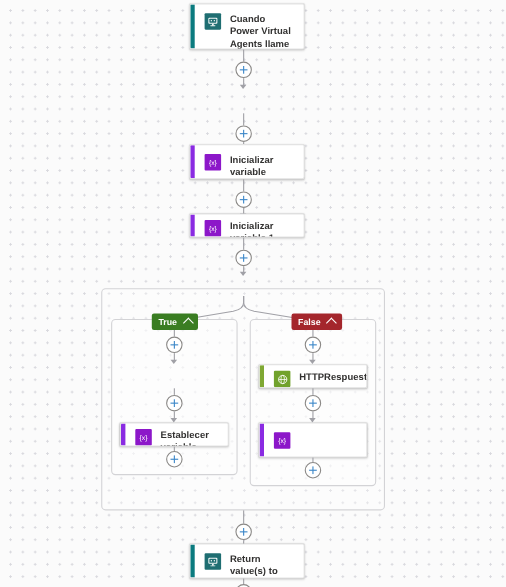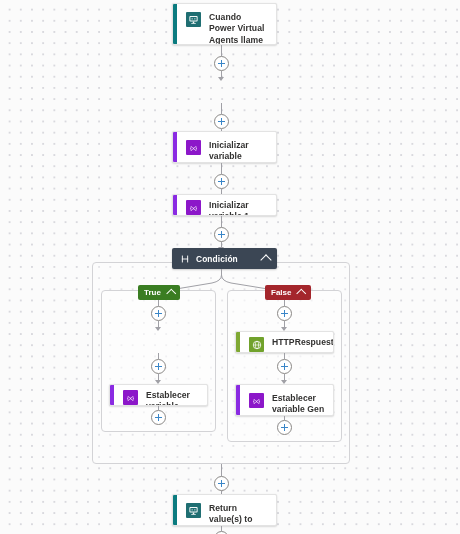--- a/index.html
+++ b/index.html
@@ -242,31 +242,20 @@
       </div>
       <div class="label">Inicializar variable 1</div>
     </div>
   </div>
 
   <div class="conn" style="left:221px; top:216px; height:11px;"></div>
   <div class="plus" style="left:214px; top:227px;"></div>
   <div class="conn" style="left:221px; top:242px; height:6px;"></div>
   <div class="arrow" style="left:218px; top:247px;"></div>
 
-  <div class="scope-header" style="left:172px; top:248px; width:105px;">
-    <span class="sc-icon">
-      <svg width="10" height="10" viewBox="0 0 16 16" aria-hidden="true">
-        <rect x="3" y="2.5" width="1.5" height="11" fill="#ffffff"></rect>
-        <rect x="11.5" y="2.5" width="1.5" height="11" fill="#ffffff"></rect>
-        <rect x="3" y="7.3" width="10" height="1.4" fill="#ffffff"></rect>
-      </svg>
-    </span>
-    <span class="sc-title">Condición</span>
-    <span class="chev"></span>
-  </div>
 
   <svg class="splitter" style="left:150px; top:269px; width:145px; height:30px;" viewBox="0 0 145 30">
     <path d="M 71.5 0 L 71.5 6 Q 71.5 12 62 14 L 20 21 Q 9.5 23.5 9.5 30"></path>
     <path d="M 71.5 0 L 71.5 6 Q 71.5 12 81 14 L 124 21 Q 135 23.5 135 30"></path>
   </svg>
 
   <div class="pill" style="left:138px; top:285px; background:#3a7d22;">
     <span class="pill-label">True</span>
     <span class="chev"></span>
   </div>
@@ -327,21 +316,20 @@
   <div class="arrow" style="left:281px; top:380px;"></div>
 
   <div class="card" style="left:235px; top:384px; width:99px; height:32px;">
     <div class="accent" style="background:#8a2be2;"></div>
     <div class="body">
       <div class="icon" style="background:#8c17c9;">
         <svg width="11" height="11" viewBox="0 0 16 16" aria-hidden="true">
           <text x="8" y="11.6" font-family="Liberation Sans, sans-serif" font-size="9" fill="#ffffff" text-anchor="middle">{x}</text>
         </svg>
       </div>
-      <div class="label">Establecer variable Gen</div>
     </div>
   </div>
 
   <div class="conn" style="left:284px; top:416px; height:4px;"></div>
   <div class="plus" style="left:277px; top:420px;"></div>
 
   <div class="conn" style="left:221px; top:464px; height:12px;"></div>
   <div class="plus" style="left:214px; top:476px;"></div>
   <div class="conn" style="left:221px; top:491px; height:6px;"></div>
   <div class="arrow" style="left:218px; top:496px;"></div>

